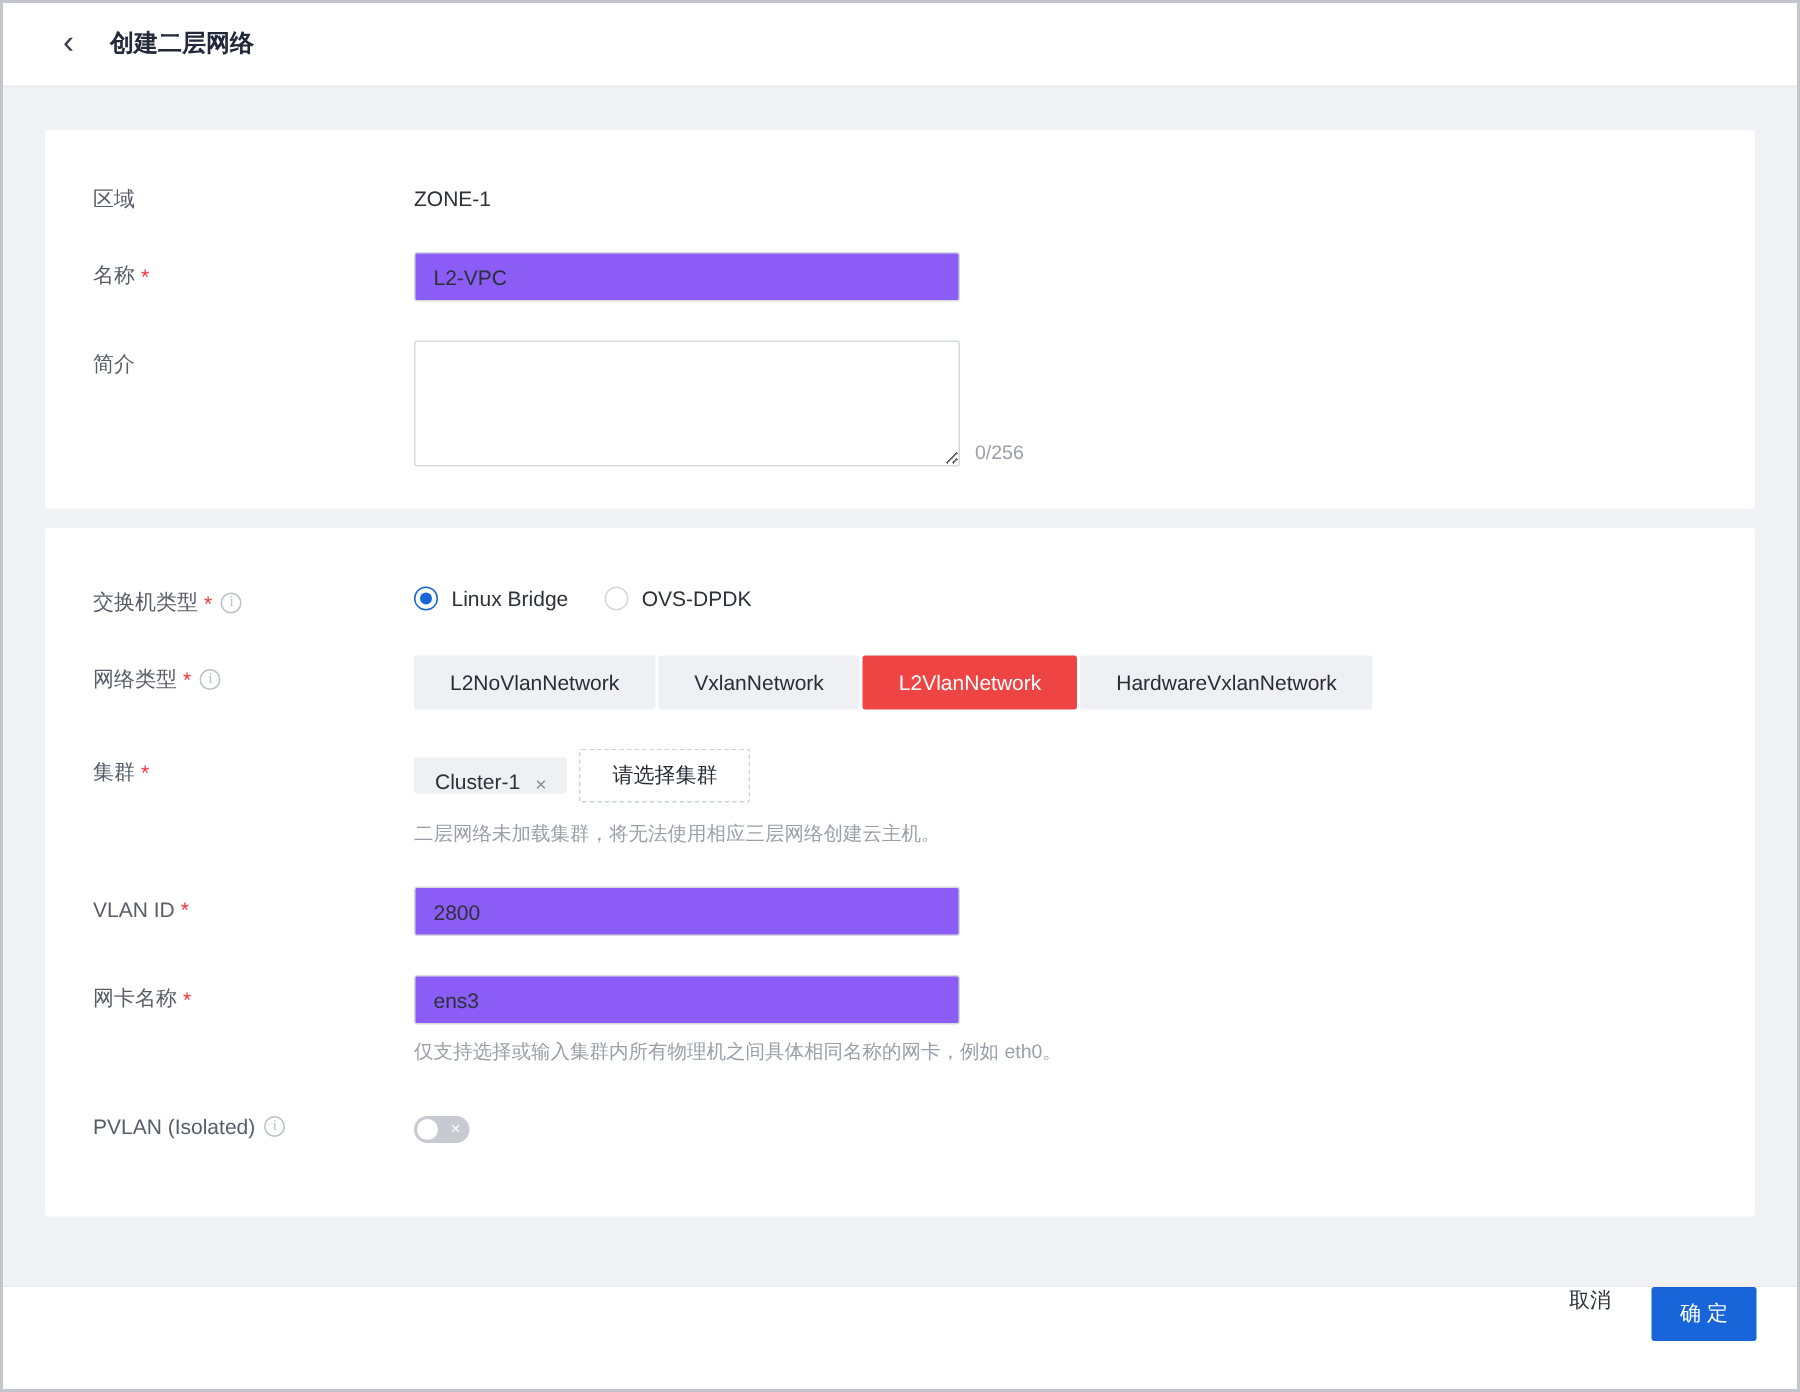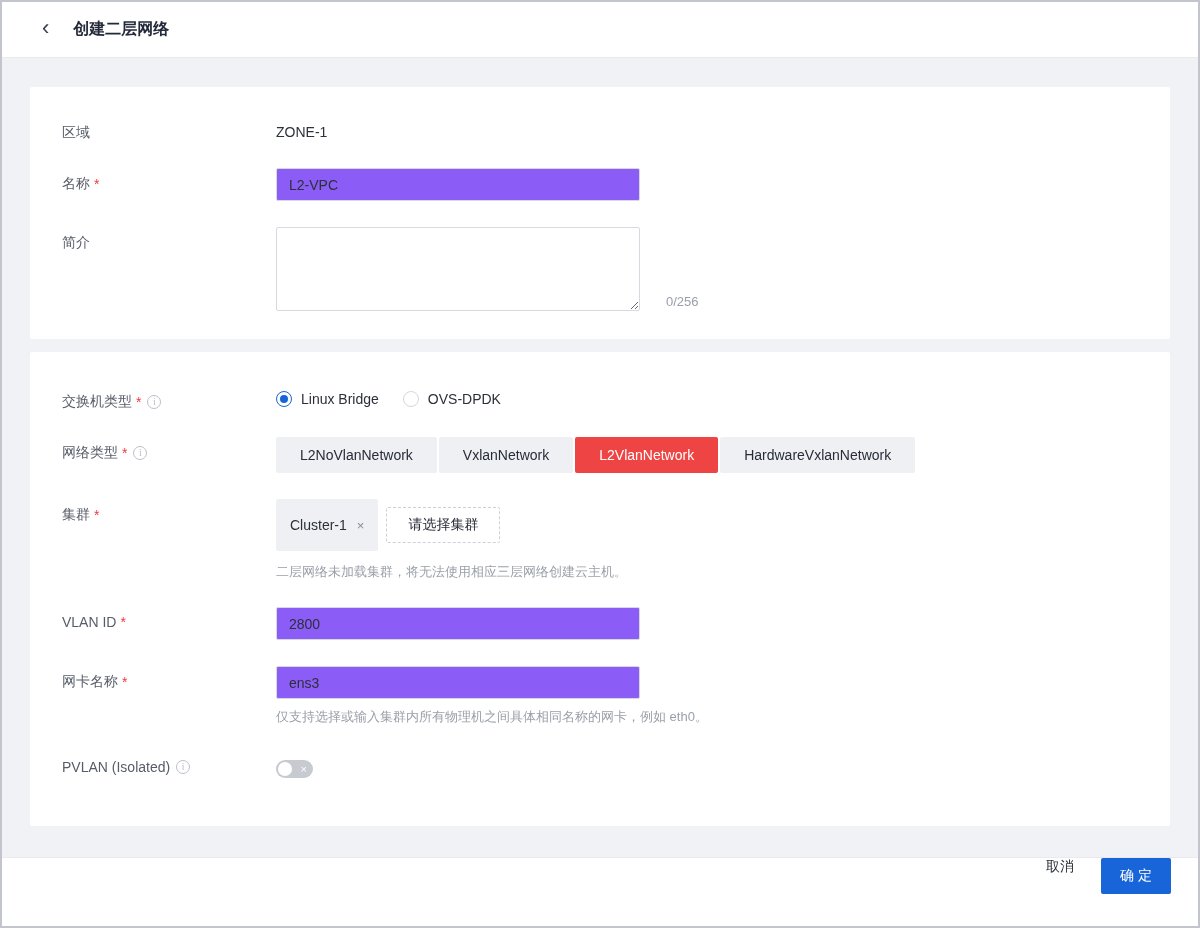--- a/index.html
+++ b/index.html
@@ -53,21 +53,21 @@
   }
   .row-control { flex: 1 1 auto; }
   .static-value { font-size: 14px; color: #2b3039; padding-top: 7px; }
   .text-input {
     width: 364px; height: 33px;
     border: 1px solid #d6d9df; border-radius: 2px;
     padding: 0 12px; font-size: 14px; color: #2b3039;
     font-family: "Liberation Sans", "DejaVu Sans", sans-serif;
     outline: none; background: #8b5cf6;
   }
-  .textarea-wrap { display: flex; align-items: flex-end; gap: 26px; }
+  .textarea-wrap { display: flex; align-items: flex-end; gap: 10px; }
   .desc-textarea {
     width: 364px; height: 84px;
     border: 1px solid #d6d9df; border-radius: 2px;
     padding: 8px 12px; font-size: 14px; color: #2b3039;
     font-family: "Liberation Sans", "DejaVu Sans", sans-serif;
     resize: both; outline: none; background: #fff;
   }
   .char-counter { font-size: 13px; color: #9aa0a9; padding-bottom: 2px; }
   
   .radio-group { display: flex; align-items: flex-start; gap: 24px; padding-top: 5px; }
@@ -87,23 +87,23 @@
   .segment-btn {
     height: 36px; padding: 0 24px;
     background: #eef0f4; border: none; border-radius: 2px;
     font-size: 14px; color: #272c36; cursor: pointer;
     font-family: "Liberation Sans", "DejaVu Sans", sans-serif;
   }
   .segment-btn.active { background: #ef4444; color: #ffffff; font-weight: 400; }
   
   .cluster-line { display: flex; align-items: center; gap: 8px; }
   .cluster-tag {
-    height: 52px; padding: 0 14px;
+    height: 24px; padding: 0 14px;
     background: #eef0f4; border-radius: 2px;
-    display: inline-flex; align-items: center; gap: 10px;
+    display: inline-flex; align-items: flex-end; gap: 10px;
     font-size: 14px; color: #2b3039;
   }
   .tag-close {
     font-size: 13px; color: #868b94; cursor: pointer; line-height: 1;
   }
   .dashed-btn {
     height: 36px; padding: 0 21px;
     background: #ffffff; border: 1px dashed #ccd0d7; border-radius: 2px;
     font-size: 14px; color: #272c36; cursor: pointer;
     font-family: "Liberation Sans", "DejaVu Sans", sans-serif;

